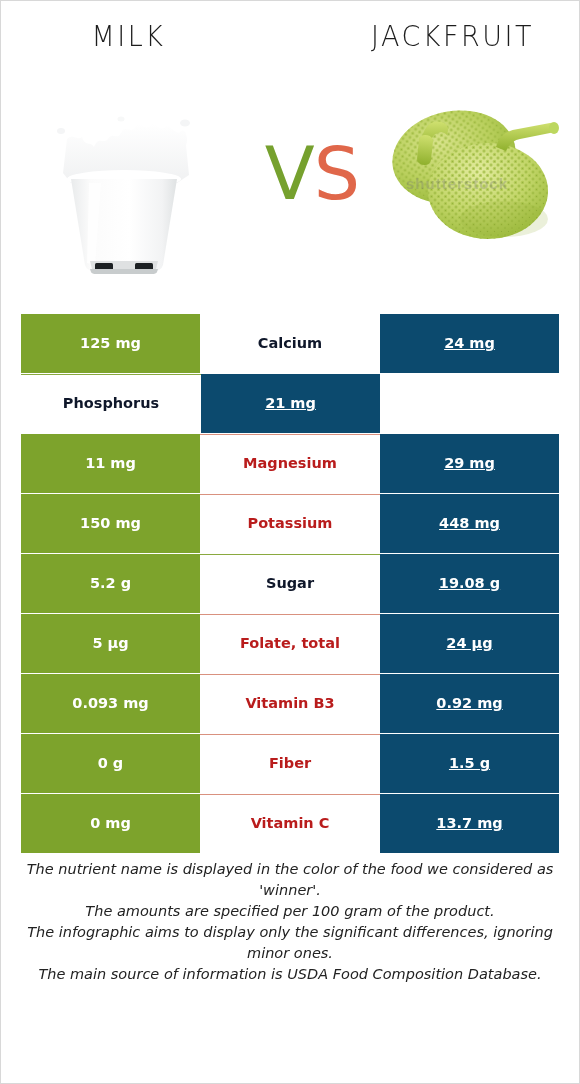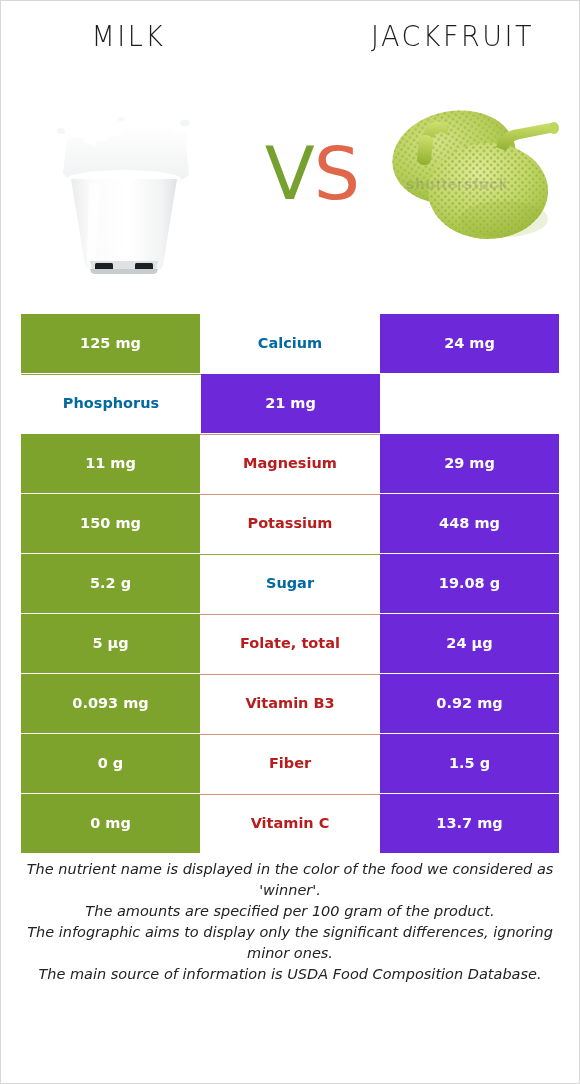--- a/index.html
+++ b/index.html
@@ -63,23 +63,23 @@
   }
   .cell.left{width:179px;background:#7da32c;color:#ffffff;}
   .cell.mid{
     width:180px;background:#ffffff;
     position:relative;
   }
   .cell.mid .lbl{font-size:14.5px;font-weight:bold;}
   .cell.mid .divider{
     position:absolute;top:0;left:0;right:0;height:1px;
   }
-  .cell.right{width:179px;background:#6d28d9;color:#ffffff;}
-
-  .win-green{color:#0369a1;}
+  .cell.right{width:179px;background:#0c4a6e;color:#ffffff;text-decoration:underline;}
+
+  .win-green{color:#0f172a;}
   .win-orange{color:#b91c1c;}
   .div-green{background:#8aa93f;}
   .div-orange{background:#d9917f;}
   .div-none{background:transparent;}
 
   
   .footer{
     position:absolute;left:0;top:858px;width:578px;
     text-align:center;
     font-family:"DejaVu Sans", sans-serif;

